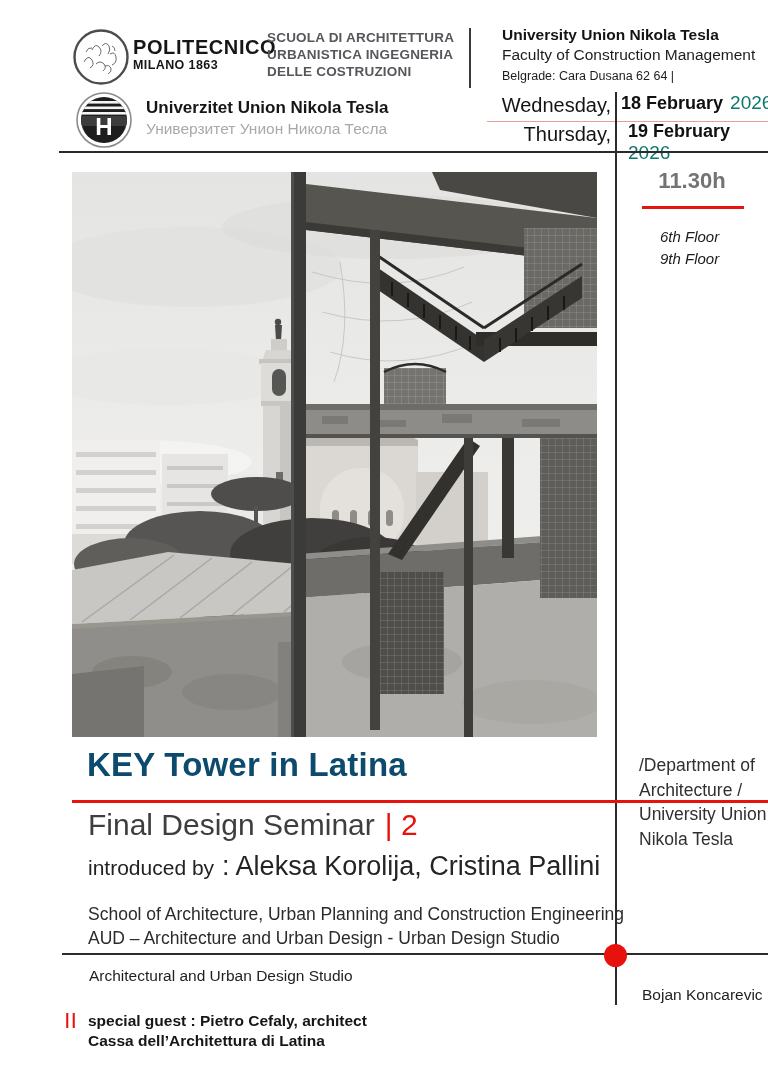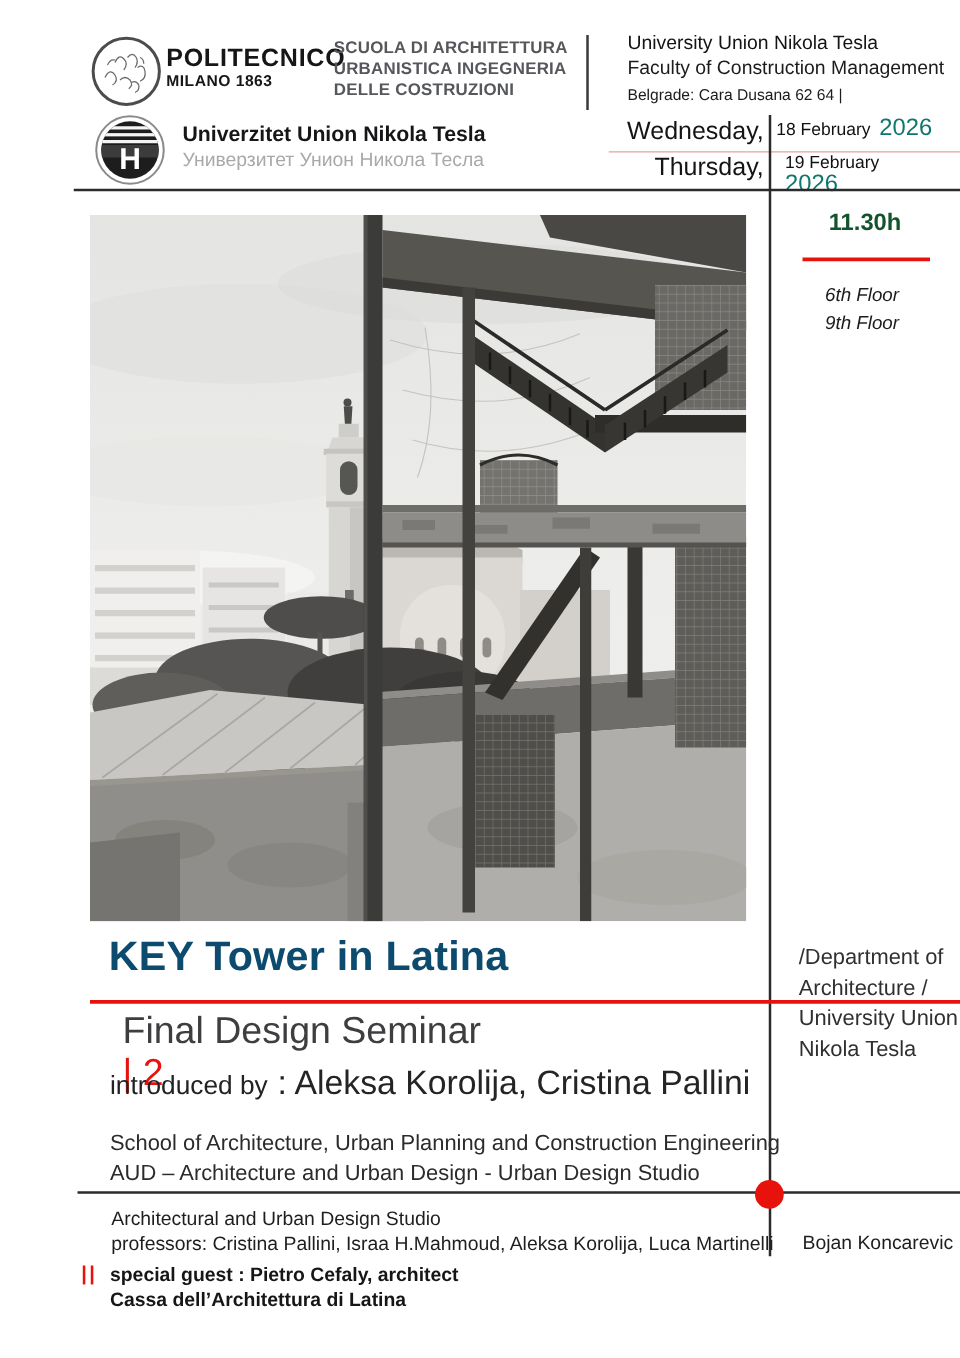--- a/index.html
+++ b/index.html
@@ -10,59 +10,59 @@
   .abs{position:absolute;}
 
   
   .polimi-seal{left:40px;top:28px;width:58px;height:58px;}
   .polimi-name{left:101px;top:36px;font-size:20px;font-weight:700;letter-spacing:.6px;color:#161618;}
   .polimi-sub{left:101px;top:58px;font-size:12.5px;font-weight:700;letter-spacing:.4px;color:#161618;}
   .school-lines{left:235px;top:29px;font-size:13.5px;font-weight:700;line-height:17px;letter-spacing:.2px;color:#55575b;}
   .header-divider{left:437px;top:28px;width:2px;height:60px;background:#3a3a3a;}
 
   
-  .uni-line1{left:470px;top:26px;font-size:15.5px;font-weight:400;color:#141416;}
+  .uni-line1{left:470px;top:26px;font-size:15.5px;font-weight:700;color:#141416;}
   .uni-line2{left:470px;top:46px;font-size:15.5px;color:#1c1c1e;}
   .uni-line3{left:470px;top:69px;font-size:12.5px;color:#1c1c1e;}
 
   
   .union-logo{left:44px;top:92px;width:56px;height:56px;}
   .union-latin{left:114px;top:98px;font-size:17px;font-weight:700;color:#161618;}
   .union-cyr{left:114px;top:120px;font-size:15.5px;color:#a9a9a9;}
 
   
   .day-cell{width:142px;text-align:right;font-size:20px;color:#141416;}
   .date-row{display:flex;align-items:baseline;}
   .day-1{left:437px;top:94px;}
   .day-2{left:437px;top:123px;}
   .date-1{left:589px;top:92px;}
   .date-2{left:589px;top:121px;flex-direction:column;}
-  .date-bold{font-size:14px;font-weight:400;color:#111;}
+  .date-bold{font-size:18px;font-weight:700;color:#111;}
   .date-year{font-size:19px;color:#0f766e;margin-left:7px;}
   .thin-red-line{left:455px;top:121px;width:313px;height:1px;background:#e5a199;}
 
   
   .hline-top{left:27px;top:151px;width:739px;height:2px;background:#2b2b2b;}
   .vline-main{left:583px;top:92px;width:2px;height:913px;background:#2b2b2b;}
   .hline-bottom{left:30px;top:953px;width:736px;height:2px;background:#2b2b2b;}
   .red-dot{left:572px;top:944px;width:23px;height:23px;border-radius:50%;background:#e8120c;}
 
   
-  .time{left:600px;top:168px;width:120px;text-align:center;font-size:19px;font-weight:700;color:#14532d;}
+  .time{left:600px;top:168px;width:120px;text-align:center;font-size:22px;font-weight:700;color:#737373;}
   .time-underline{left:610px;top:206px;width:102px;height:3px;background:#e8120c;}
   .floor{left:628px;font-size:15px;font-style:italic;color:#1c1c1e;}
   .floor-1{top:228px;} .floor-2{top:250px;}
 
   
   .photo{left:40px;top:172px;width:525px;height:565px;}
 
   
   .title{left:55px;top:746px;font-size:33px;font-weight:700;letter-spacing:.2px;color:#0c4a6e;}
   .title-redline{left:40px;top:800px;width:703px;height:2.5px;background:#e8120c;}
-  .subtitle{left:56px;top:808px;font-size:30px;color:#3e3e40;display:flex;align-items:baseline;flex-direction:column;}
+  .subtitle{left:56px;top:808px;font-size:30px;color:#3e3e40;display:flex;align-items:baseline;}
   .subtitle-suffix{color:#e8120c;margin-left:10px;}
   .intro{left:56px;top:851px;display:flex;align-items:baseline;}
   .intro-label{font-size:21px;color:#222224;}
   .intro-names{font-size:27px;color:#242426;margin-left:8px;}
   .school-block{left:56px;top:903px;font-size:17.5px;line-height:23.5px;color:#2b2b2d;}
 
   
   .dept{left:607px;top:753px;width:155px;font-size:17.5px;line-height:24.5px;color:#303032;}
 
   
@@ -324,20 +324,19 @@
     <div>Architecture /</div>
     <div>University Union</div>
     <div>Nikola Tesla</div>
   </div>
 
   <div class="abs hline-bottom"></div>
   <div class="abs red-dot"></div>
 
   <div class="abs credits">
     <div>Architectural and Urban Design Studio</div>
-    <div>professors: Cristina Pallini, Israa H.Mahmoud, Aleksa Korolija, Luca Martinelli</div>
   </div>
   <div class="abs guest-marker">||</div>
   <div class="abs guest-line">special guest : Pietro Cefaly, architect</div>
   <div class="abs guest-org">Cassa dell’Architettura di Latina</div>
   <div class="abs bottom-right-name">Bojan Koncarevic</div>
 
 </div>
 
 </body></html>

